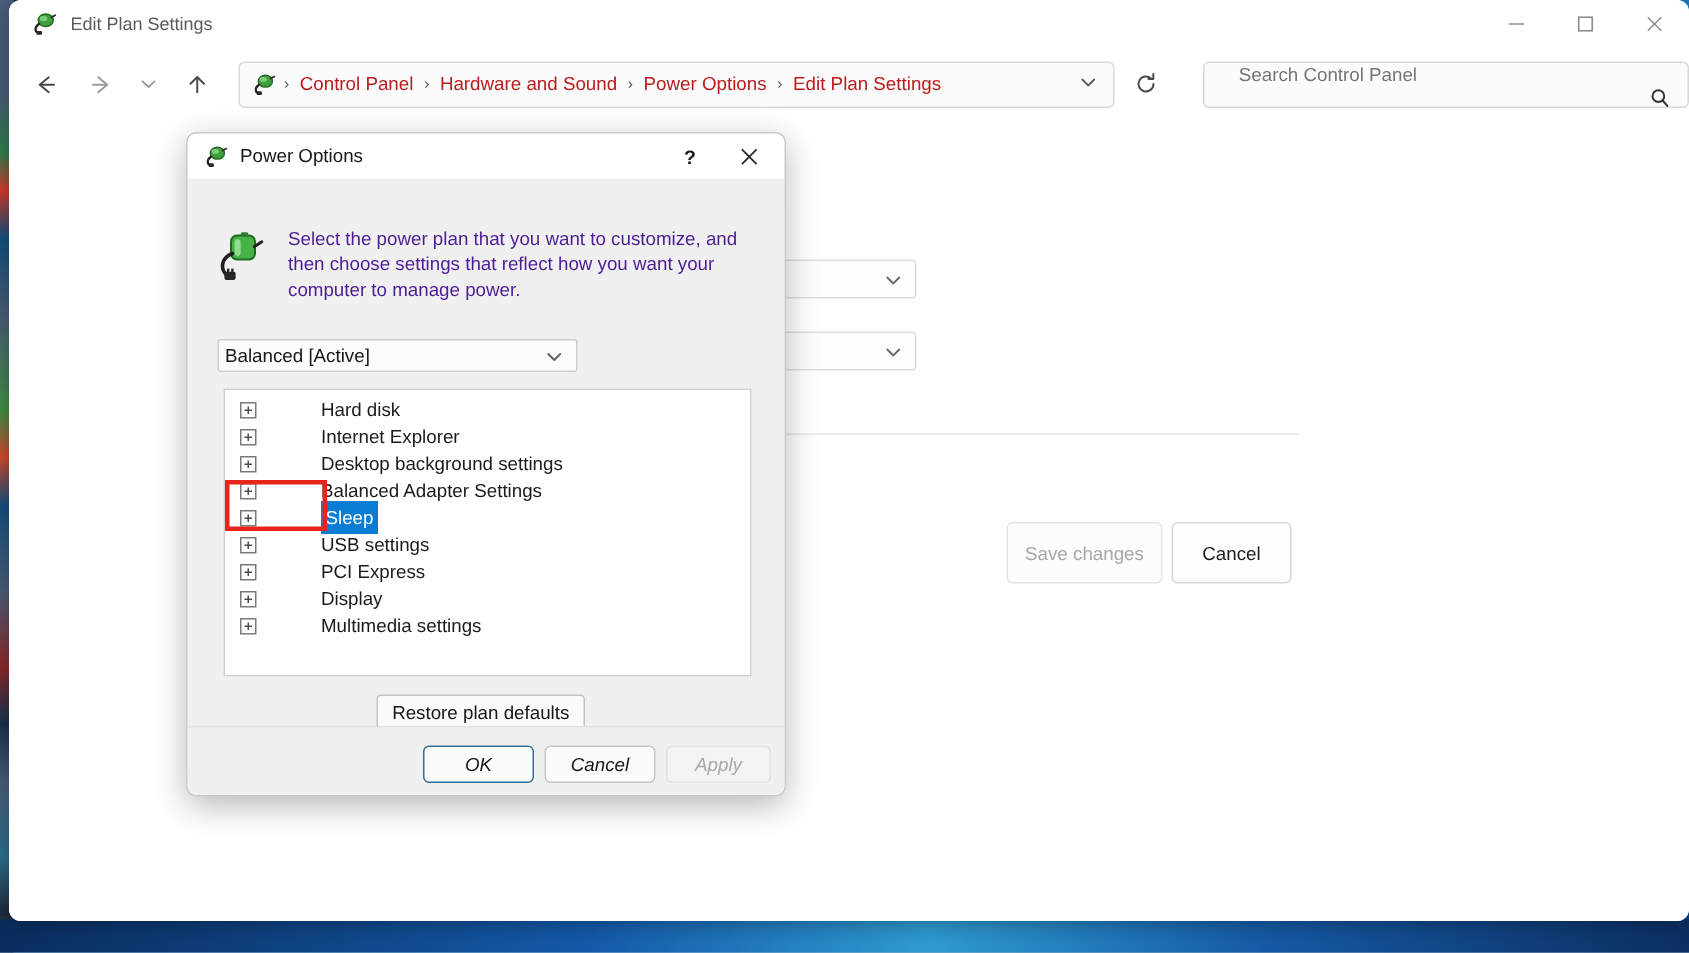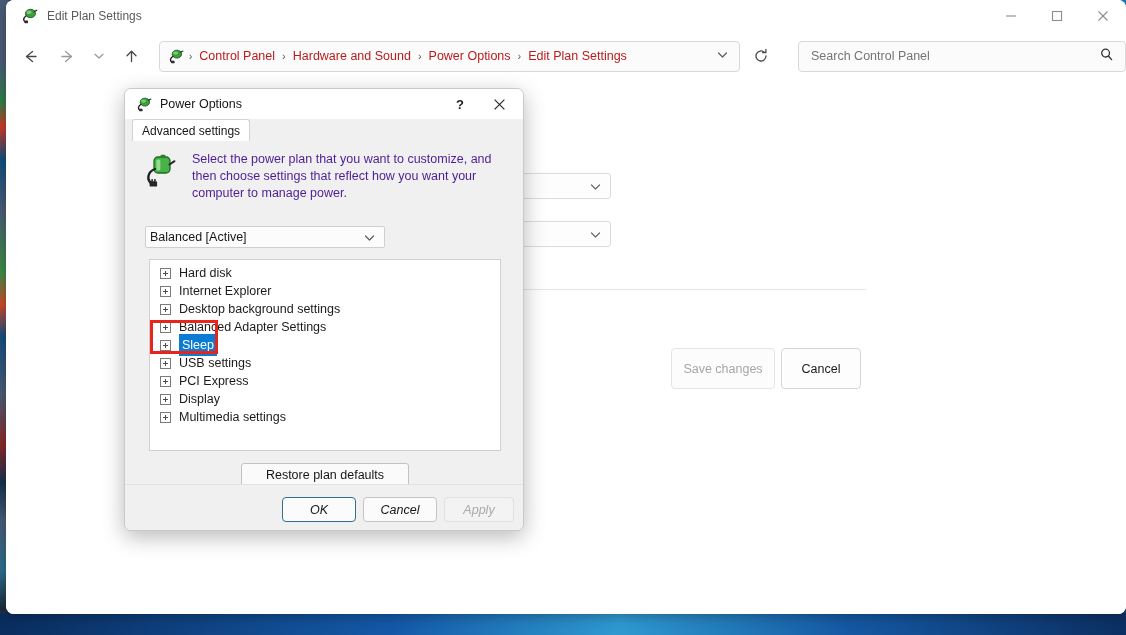--- a/index.html
+++ b/index.html
@@ -91,21 +91,21 @@
     color: #5a5a5a; font-size: 11px; margin: 0 5px; user-select: none;
   }
   #addr-chevron { margin-left: auto; color: #5d5d5d; padding-right: 10px; }
   #refresh-btn {
     margin-left: 8px; width: 28px; height: 28px;
     display: flex; align-items: center; justify-content: center; color: #4a4a4a;
   }
   #searchbox {
     margin-left: 24px; width: 342px; height: 31px;
     border: 1px solid #d8d8d8; border-radius: 4px; background: #fbfbfb;
-    display: flex; align-items: center;
+    display: flex; align-items: center; flex-direction: column;
   }
   #search-input {
     border: 0; outline: 0; background: transparent;
     font-family: "Liberation Sans", sans-serif; font-size: 12.5px;
     color: #6b6b6b; margin-left: 10px; width: 290px;
   }
   #search-icon { margin-left: auto; margin-right: 11px; color: #333; }
 
   
   #content {
@@ -200,40 +200,41 @@
   #plan-combo-chev { position: absolute; right: 8px; top: 4px; color: #5c5c5c; }
 
   #tree-box {
     position: absolute; left: 24px; top: 118px; width: 352px; height: 192px;
     background: #ffffff; border: 1px solid #d0d0d0;
     overflow: hidden;
   }
   .tree-row {
     position: relative; height: 18px; display: flex; align-items: center;
     padding-left: 10px;
+    gap: 35px;
   }
   .expander {
     width: 11px; height: 11px; border: 1px solid #7a7a7a; background: #fff;
     position: relative; flex: 0 0 auto;
   }
   .expander::before {
     content: ""; position: absolute; left: 2px; top: 4px; width: 5px; height: 1px; background: #4b4b4b;
   }
   .expander::after {
     content: ""; position: absolute; left: 4px; top: 2px; width: 1px; height: 5px; background: #4b4b4b;
   }
   .tree-label {
     margin-left: 8px; font-size: 12.5px; color: #1b1b1b; white-space: nowrap;
   }
   .tree-row.selected .tree-label {
     background: #0a7cd4; color: #ffffff; padding: 4px 3px;
   }
 
   #restore-btn {
-    position: absolute; left: 318px; top: 322px; width: 168px; height: 24px;
+    position: absolute; left: 328px; top: 322px; width: 139px; height: 24px;
     transform: translateX(-202px);
     border: 1px solid #c2c2c2; border-radius: 3px; background: #fafafa;
     display: flex; align-items: center; justify-content: center;
     font-size: 12.5px; color: #161616; white-space: nowrap;
   }
 
   #dlg-footer {
     position: absolute; left: 0; bottom: 0; width: 100%; height: 46px;
     background: #f0f0f0; border-top: 1px solid #e2e2e2;
   }
@@ -410,23 +411,20 @@
     <span id="dlg-title">Power Options</span>
     <div id="dlg-help">?</div>
     <div id="dlg-close">
       <svg width="13" height="13" viewBox="0 0 13 13">
           <line x1="1.6" y1="1.6" x2="11.4" y2="11.4" stroke="currentColor" stroke-width="1.25"></line>
           <line x1="11.4" y1="1.6" x2="1.6" y2="11.4" stroke="currentColor" stroke-width="1.25"></line>
         </svg>
     </div>
   </div>
 
-  <div id="dlg-tabstrip">
-    <div id="tab-advanced">Advanced settings</div>
-  </div>
 
   <div id="dlg-body">
 
     <div id="desc-row">
       <span id="plug-icon">
         <svg width="36" height="36" viewBox="0 0 36 36">
           <rect x="12" y="4" width="16" height="16" rx="4" fill="#47b247" stroke="#1d6b1d" stroke-width="1.3"></rect>
           <rect x="18.5" y="1.8" width="5" height="3" rx="1" fill="#2d7f2d"></rect>
           <rect x="14.4" y="6.5" width="4" height="11" rx="1.6" fill="#9fe39f" opacity=".85"></rect>
           <path d="M13 16 C5 19 4.5 27 10 31" stroke="#1f1f1f" stroke-width="2.4" fill="none" stroke-linecap="round"></path>

